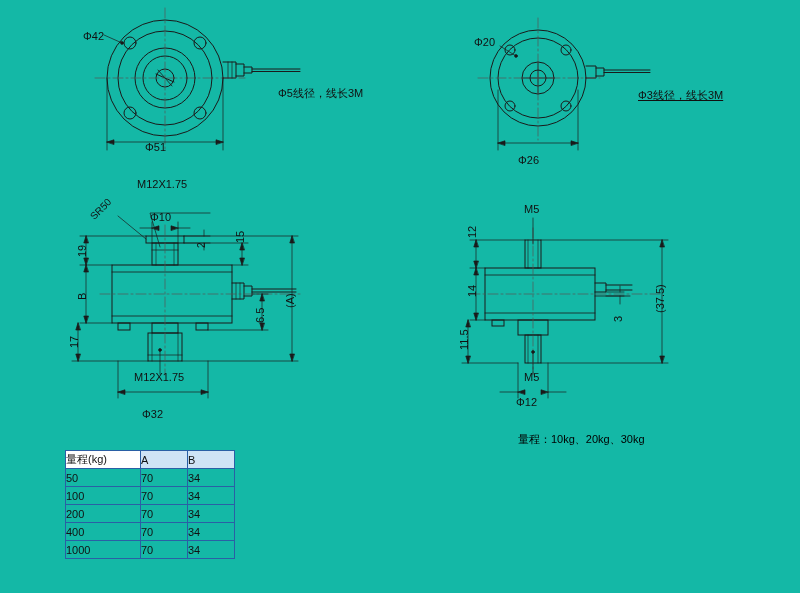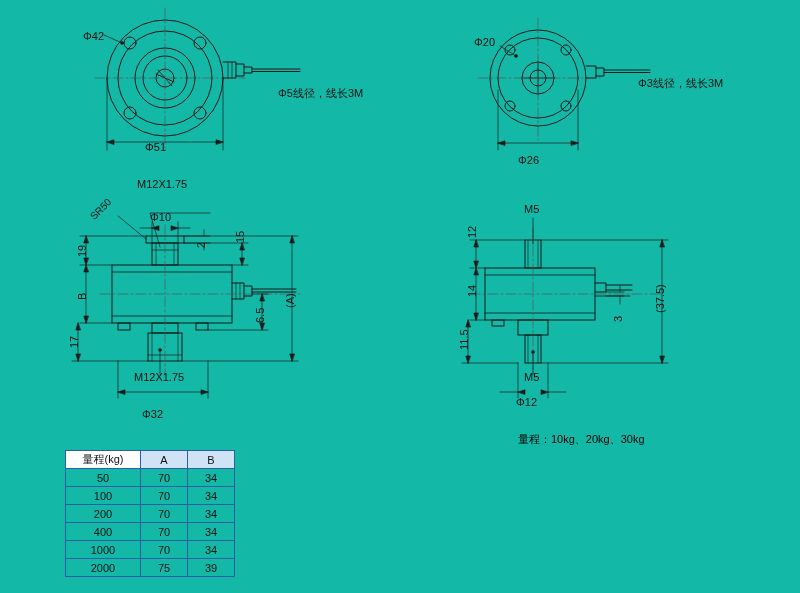--- a/index.html
+++ b/index.html
@@ -39,21 +39,21 @@
   
   #spec-table {
     position: absolute;
     left: 65px;
     top: 450px;
     border-collapse: collapse;
     font-size: 11px;
   }
   #spec-table th, #spec-table td {
     border: 1px solid #2a5fa5;
-    text-align: center;
+    text-align: left;
     padding: 1px 0;
     height: 15px;
     color: #111;
   }
   #spec-table th:nth-child(1), #spec-table td:nth-child(1) { width: 74px; }
   #spec-table th:nth-child(2), #spec-table td:nth-child(2) { width: 46px; }
   #spec-table th:nth-child(3), #spec-table td:nth-child(3) { width: 46px; }
   #spec-table thead th { background: #cfe3f5; font-weight: normal; }
   #spec-table thead th:nth-child(1) { background: #ffffff; }
   #range-note {
@@ -344,21 +344,21 @@
 
     </g>
   </svg>
 
   <div class="lbl" style="left:83px; top:30px;">Φ42</div>
   <div class="lbl" style="left:145px; top:141px;">Φ51</div>
   <div class="lbl" style="left:278px; top:86px;">Φ5线径，线长3M</div>
 
   <div class="lbl" style="left:474px; top:36px;">Φ20</div>
   <div class="lbl" style="left:518px; top:154px;">Φ26</div>
-  <div class="lbl" style="left:638px; top:76px;">Φ3线径，线长3M</div>
+  <div class="lbl" style="left:638px; top:88px;text-decoration:underline;">Φ3线径，线长3M</div>
 
   <div class="lbl sm rot45" style="left:88px; top:214px;">SR50</div>
   <div class="lbl" style="left:137px; top:178px;">M12X1.75</div>
   <div class="lbl" style="left:150px; top:211px;">Φ10</div>
   <div class="lbl sm rot90" style="left:196px; top:248px;">2</div>
   <div class="lbl rot90" style="left:234px; top:243px;">15</div>
   <div class="lbl rot90" style="left:76px; top:257px;">19</div>
   <div class="lbl rot90" style="left:76px; top:300px;">B</div>
   <div class="lbl rot90" style="left:68px; top:348px;">17</div>
   <div class="lbl rot90" style="left:284px; top:308px;">(A)</div>
@@ -404,21 +404,16 @@
       <tr>
         <td>400</td>
         <td>70</td>
         <td>34</td>
       </tr>
       <tr>
         <td>1000</td>
         <td>70</td>
         <td>34</td>
       </tr>
-      <tr>
-        <td>2000</td>
-        <td>75</td>
-        <td>39</td>
-      </tr>
     </tbody>
   </table>
 
 </div>
 
 </body></html>

